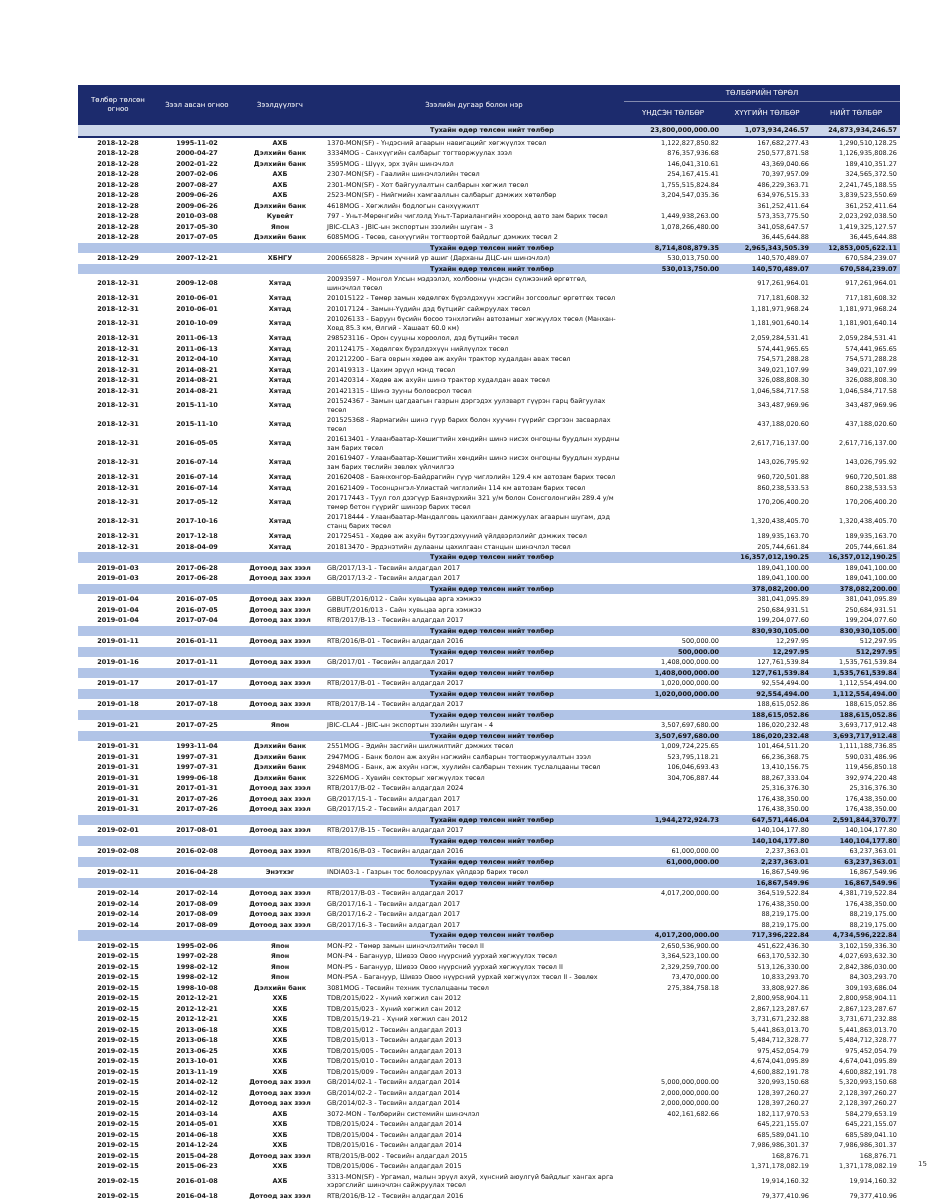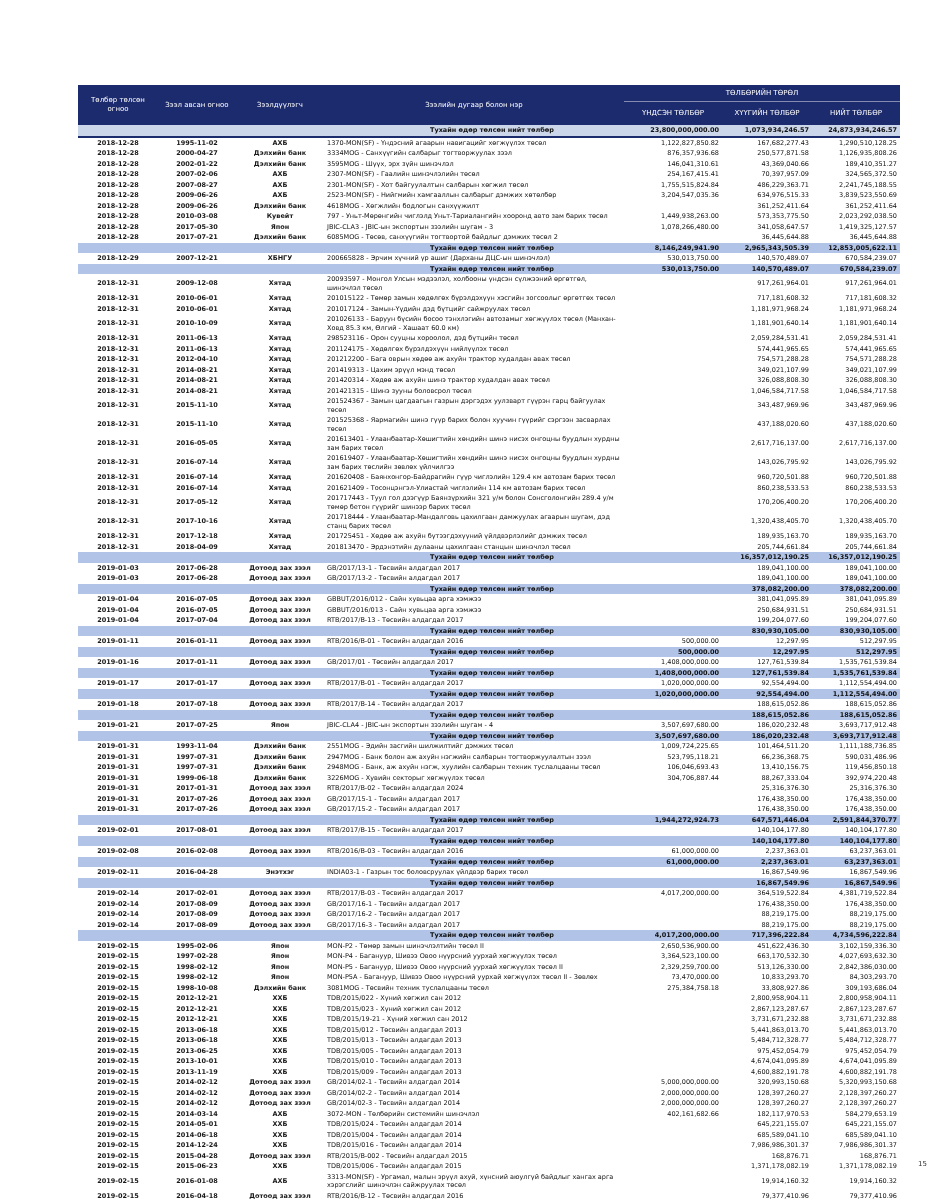--- a/index.html
+++ b/index.html
@@ -151,30 +151,30 @@
           <td class="c-date">2018-12-28</td>
           <td class="c-date">2017-05-30</td>
           <td class="c-lender">Япон</td>
           <td class="c-name">JBIC-CLA3 - JBIC-ын экспортын зээлийн шугам - 3</td>
           <td class="c-num">1,078,266,480.00</td>
           <td class="c-num">341,058,647.57</td>
           <td class="c-num">1,419,325,127.57</td>
         </tr>
         <tr>
           <td class="c-date">2018-12-28</td>
-          <td class="c-date">2017-07-21</td>
+          <td class="c-date">2017-07-05</td>
           <td class="c-lender">Дэлхийн банк</td>
           <td class="c-name">6085MOG - Төсөв, санхүүгийн тогтвортой байдлыг дэмжих төсөл 2</td>
           <td class="c-num"></td>
           <td class="c-num">36,445,644.88</td>
           <td class="c-num">36,445,644.88</td>
         </tr>
         <tr class="summary">
           <td class="c-sumlabel" colspan="4">Тухайн өдөр төлсөн нийт төлбөр</td>
-          <td class="c-num">8,146,249,941.90</td>
+          <td class="c-num">8,714,808,879.35</td>
           <td class="c-num">2,965,343,505.39</td>
           <td class="c-num">12,853,005,622.11</td>
         </tr>
         <tr>
           <td class="c-date">2018-12-29</td>
           <td class="c-date">2007-12-21</td>
           <td class="c-lender">ХБНГУ</td>
           <td class="c-name">200665828 - Эрчим хүчний үр ашиг (Дарханы ДЦС-ын шинэчлэл)</td>
           <td class="c-num">530,013,750.00</td>
           <td class="c-num">140,570,489.07</td>
@@ -613,21 +613,21 @@
           <td class="c-num">16,867,549.96</td>
         </tr>
         <tr class="summary">
           <td class="c-sumlabel" colspan="4">Тухайн өдөр төлсөн нийт төлбөр</td>
           <td class="c-num"></td>
           <td class="c-num">16,867,549.96</td>
           <td class="c-num">16,867,549.96</td>
         </tr>
         <tr>
           <td class="c-date">2019-02-14</td>
-          <td class="c-date">2017-02-01</td>
+          <td class="c-date">2017-02-14</td>
           <td class="c-lender">Дотоод зах зээл</td>
           <td class="c-name">RTB/2017/B-03 - Төсвийн алдагдал 2017</td>
           <td class="c-num">4,017,200,000.00</td>
           <td class="c-num">364,519,522.84</td>
           <td class="c-num">4,381,719,522.84</td>
         </tr>
         <tr>
           <td class="c-date">2019-02-14</td>
           <td class="c-date">2017-08-09</td>
           <td class="c-lender">Дотоод зах зээл</td>

